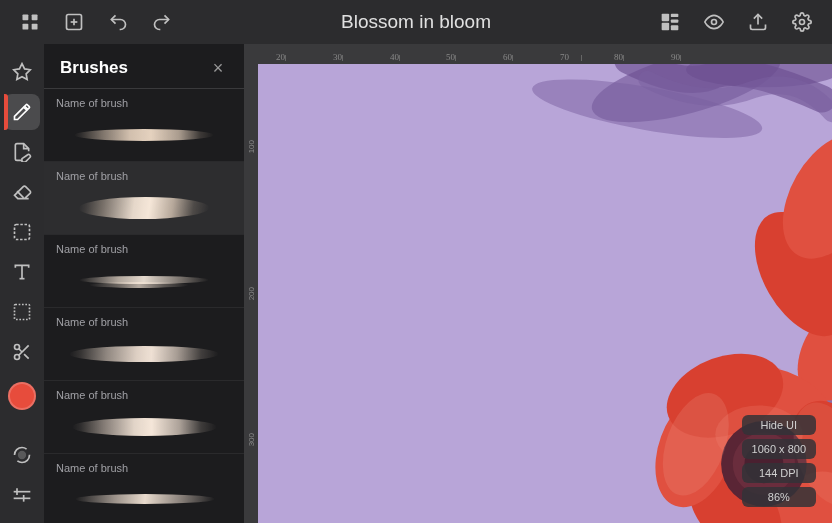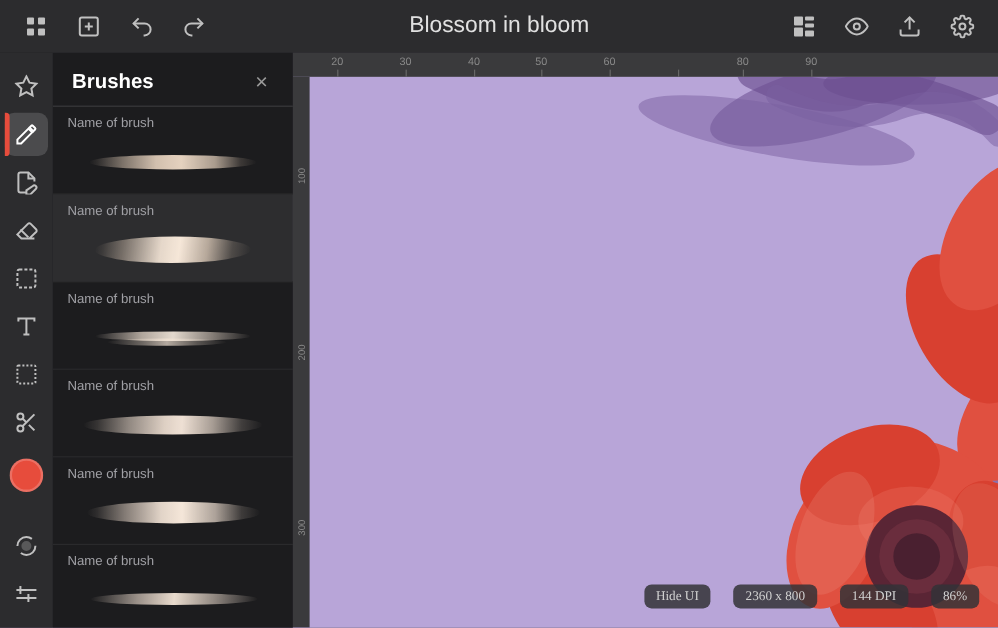--- a/index.html
+++ b/index.html
@@ -190,22 +190,23 @@
       top: 20px; left: 0;
       width: 14px;
       bottom: 0;
       background: #3a3a3c;
       z-index: 10;
     }
     .ruler-tick {
       position: absolute;
       bottom: 0;
       display: flex;
-      flex-direction: column;
-      align-items: center;
+      flex-direction: row;
+      align-items: center;
+      font-family: Liberation Serif, serif;
     }
     .ruler-label {
       color: #888;
       font-size: 9px;
       margin-bottom: 2px;
     }
     .ruler-line {
       width: 1px;
       background: #666;
       height: 6px;
@@ -221,24 +222,23 @@
       background: #b8a5d8;
       overflow: hidden;
     }
 
     
     .info-panel {
       position: absolute;
       bottom: 16px;
       right: 16px;
       display: flex;
-      flex-direction: row;
-      gap: 19px;
+      flex-direction: column;
+      gap: 4px;
       z-index: 50;
-      font-family: Liberation Serif, serif;
     }
     .info-badge {
       background: rgba(50,50,55,0.85);
       color: #d0d0d0;
       font-size: 11px;
       padding: 4px 10px;
       border-radius: 6px;
       text-align: center;
       white-space: nowrap;
     }
@@ -548,17 +548,17 @@
       <circle cx="520" cy="415" r="32" fill="#6a2d3d"></circle>
       <circle cx="520" cy="415" r="20" fill="#4a2030"></circle>
 
       <ellipse cx="450" cy="395" rx="55" ry="30" fill="#f0a090" opacity="0.2" transform="rotate(-70 450 395)"></ellipse>
       <ellipse cx="586" cy="405" rx="55" ry="32" fill="#f0a090" opacity="0.15" transform="rotate(70 586 405)"></ellipse>
     </svg>
   </div>
 
   <div class="info-panel">
     <div class="info-badge">Hide UI</div>
-    <div class="info-badge">2360 x 800</div>
+    <div class="info-badge">1060 x 800</div>
     <div class="info-badge">144 DPI</div>
     <div class="info-badge">86%</div>
   </div>
 </div>
 
 </body></html>

